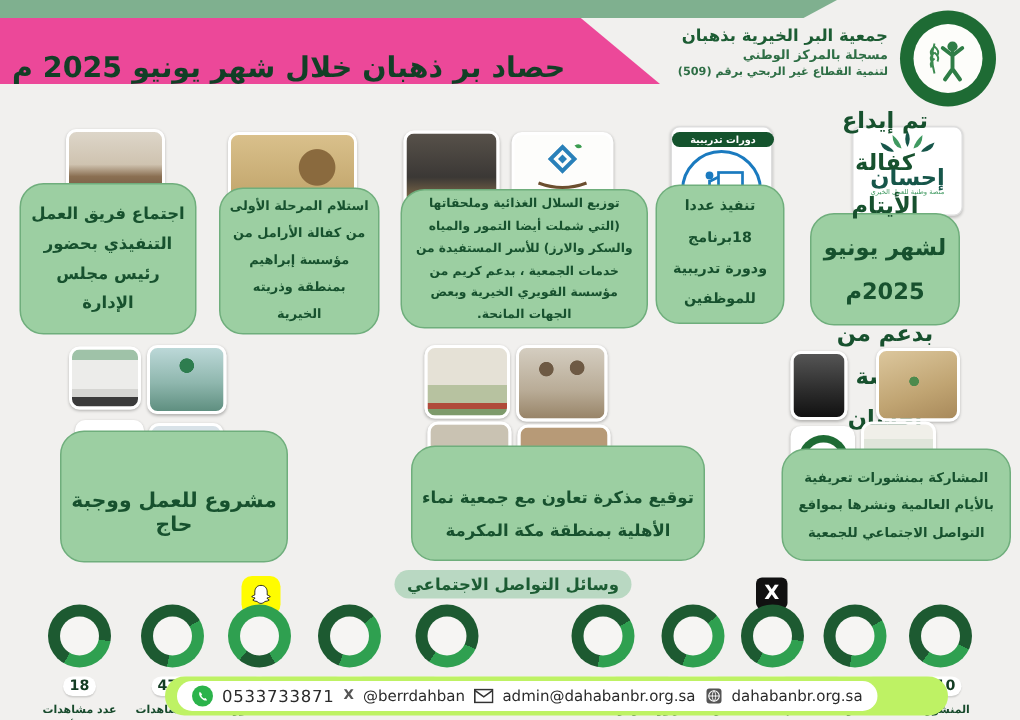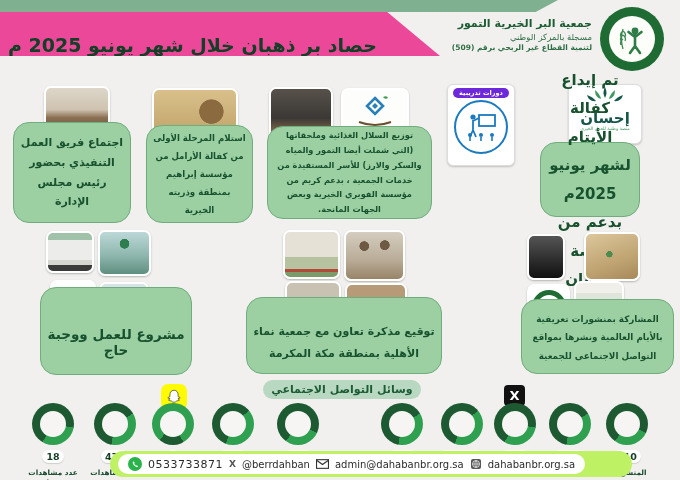--- a/index.html
+++ b/index.html
@@ -6,36 +6,36 @@
   .canvas{position:relative;width:680px;height:480px;background:#f1f0ee;overflow:hidden;
           font-family:"DejaVu Sans",sans-serif;color:#1a5a33;}
   
   .topstrip{position:absolute;left:0;top:0;width:558px;height:12px;background:#7fb08f;
             clip-path:polygon(0 0,100% 0,96% 100%,0 100%);}
   .banner{position:absolute;left:0;top:12px;width:440px;height:44px;background:#ec4899;
           clip-path:polygon(0 0,88% 0,100% 100%,0 100%);display:flex;align-items:flex-end;}
   .title{width:385px;text-align:center;font-size:19px;font-weight:bold;color:#123f26;direction:rtl;}
   .org{position:absolute;right:88px;top:17px;width:180px;text-align:right;direction:rtl;line-height:1.35;}
   .org-name{font-size:11px;font-weight:bold;color:#1c5c33;}
-  .org-sub{font-size:8.5px;color:#2e6e45;font-weight:normal;}
+  .org-sub{font-size:8.5px;color:#2e6e45;font-weight:bold;}
   .org-sub2{font-size:7.5px;color:#2e6e45;font-weight:bold;}
   .logo{position:absolute;right:16px;top:7px;width:64px;height:64px;border-radius:50%;
         background:#1e6b34;display:flex;align-items:center;justify-content:center;}
   .logo-inner{width:46px;height:46px;border-radius:50%;background:#fdfdfa;display:flex;align-items:center;justify-content:center;}
   
   .card{position:absolute;background:#9ccfa2;border:1.5px solid #6fae7c;border-radius:16px;
         direction:rtl;display:flex;align-items:center;justify-content:center;text-align:center;
         font-weight:bold;color:#17512e;padding:6px;box-sizing:border-box;}
   .cA{left:13px;top:122px;width:118px;height:101px;font-size:11px;line-height:1.8;}
   .cB{left:146px;top:125px;width:107px;height:98px;font-size:8.6px;line-height:2.1;}
   .cC{left:267px;top:126px;width:165px;height:93px;font-size:8.2px;line-height:1.8;}
   .cD{left:437px;top:123px;width:86px;height:93px;font-size:9.5px;line-height:2.2;}
   .cE{left:540px;top:142px;width:100px;height:75px;font-size:15px;line-height:1.9;}
   .cF{left:40px;top:287px;width:152px;height:88px;font-size:13.5px;align-items:flex-end;padding-bottom:16px;}
-  .cG{left:246px;top:297px;width:196px;height:77px;font-size:11px;line-height:2;align-items:flex-end;padding-bottom:8px;}
+  .cG{left:274px;top:297px;width:196px;height:77px;font-size:11px;line-height:2;align-items:flex-end;padding-bottom:8px;}
   .cH{left:521px;top:299px;width:153px;height:75px;font-size:8.8px;line-height:2.1;align-items:flex-end;padding-bottom:8px;}
   
   .ph{position:absolute;border-radius:7px;border:2px solid #fff;box-shadow:0 1px 2px rgba(0,0,0,.25);box-sizing:border-box;}
   .phA{left:44px;top:86px;width:66px;height:58px;background:linear-gradient(180deg,#ddd6c9 0%,#cfc3b0 40%,#8a6f52 55%,#6e573f 78%,#54432f 100%);}
   .phB{left:152px;top:88px;width:86px;height:58px;background:
        radial-gradient(circle at 70% 40%,#8a6a3e 0 18%,transparent 19%),
        linear-gradient(180deg,#d9c08b 0%,#c4a86f 70%,#3f6e52 86%,#2c523c 100%);}
   .phC{left:269px;top:87px;width:64px;height:57px;background:linear-gradient(180deg,#57514a 0%,#3b3835 55%,#7a6648 80%,#95825f 100%);}
   .phLogo{left:341px;top:88px;width:68px;height:48px;background:#fdfdfb;display:flex;align-items:center;justify-content:center;}
   .truck{left:46px;top:231px;width:48px;height:42px;background:linear-gradient(180deg,#9fc2a8 0 18%,#ececea 18% 70%,#d5d5d2 70% 84%,#3a3a3a 84% 100%);}
@@ -49,21 +49,21 @@
   .majlis{left:345px;top:283px;width:62px;height:50px;background:linear-gradient(180deg,#b79a77 0 30%,#8a5f3f 30% 75%,#5f7d52 75% 100%);}
   .poster{left:527px;top:234px;width:38px;height:46px;background:linear-gradient(180deg,#555 0%,#2b2b2b 60%,#111 100%);}
   .earth{left:584px;top:232px;width:56px;height:49px;background:radial-gradient(circle at 45% 45%,#4d8a4d 0 8%,transparent 9%),linear-gradient(160deg,#dcc79d 0%,#c0a472 60%,#a8895a 100%);}
   .logopost{left:527px;top:284px;width:43px;height:46px;background:#fff;display:flex;align-items:center;justify-content:center;}
   .handpost{left:574px;top:281px;width:50px;height:49px;background:radial-gradient(circle at 35% 55%,#7d6f62 0 16%,transparent 17%),linear-gradient(180deg,#f0efe9 0 22%,#dfe5da 22% 100%);}
   .minilogo{width:34px;height:34px;border-radius:50%;background:#1e6b34;display:flex;align-items:center;justify-content:center;}
   .minilogo-in{width:24px;height:24px;border-radius:50%;background:#fff;display:flex;align-items:center;justify-content:center;}
   
   .img-training{position:absolute;left:447px;top:84px;width:66px;height:80px;background:#fff;border:1px solid #ddd;
                 border-radius:6px;box-shadow:0 1px 2px rgba(0,0,0,.2);text-align:center;}
-  .t-badge{margin:3px auto 2px;width:56px;background:#6d28d9;color:#fff;font-size:6.5px;font-weight:bold;
+  .t-badge{margin:3px auto 2px;width:68px;background:#14532d;color:#fff;font-size:6.5px;font-weight:bold;
            border-radius:6px;padding:1px 0;direction:rtl;}
   .t-circ{width:50px;height:50px;margin:2px auto;border:2.5px solid #1a7abf;border-radius:50%;
           display:flex;align-items:center;justify-content:center;}
   
   .img-ehsan{position:absolute;left:568px;top:84px;width:72px;height:58px;background:#fff;border:1px solid #ddd;
              border-radius:6px;box-shadow:0 1px 2px rgba(0,0,0,.2);text-align:center;}
   .eh-word{font-size:15px;font-weight:bold;color:#16564a;direction:rtl;line-height:1;}
   .eh-sub{font-size:4.5px;color:#3f9960;direction:rtl;}
   
   .soc-pill{position:absolute;left:263px;top:380px;width:158px;height:19px;background:#b9d8c2;border-radius:10px;
@@ -96,21 +96,21 @@
 </head>
 <body>
 
 <div class="canvas">
 
   <div class="topstrip"></div>
   <div class="banner">
     <div class="title" dir="rtl">حصاد بر ذهبان خلال شهر يونيو 2025 م</div>
   </div>
   <div class="org">
-    <div class="org-name">جمعية البر الخيرية التمور</div>
+    <div class="org-name">جمعية البر الخيرية بذهبان</div>
     <div class="org-sub">مسجلة بالمركز الوطني</div>
     <div class="org-sub2">لتنمية القطاع غير الربحي برقم (509)</div>
   </div>
   <div class="logo">
     <div class="logo-inner">
       <svg width="34" height="34" viewBox="0 0 34 34">
         <circle cx="20" cy="9" r="3.4" fill="#2e7d46"></circle>
         <path d="M20 13 L20 24 M20 15 L13.5 10 M20 15 L26.5 10 M20 24 L15 31 M20 24 L25 31" stroke="#2e7d46" stroke-width="2.6" fill="none" stroke-linecap="round"></path>
         <path d="M8 7 C6 13 6 20 8 27 M8 9 C5.5 11 5 13 6 15 M8 13 C5.5 15 5 17 6 19 M8 17 C5.5 19 5 21 6 23 M8 9 C10.5 11 11 13 10 15 M8 13 C10.5 15 11 17 10 19" stroke="#3c8a50" stroke-width="1.3" fill="none"></path>
       </svg>
@@ -155,20 +155,23 @@
   </div>
 
   <div class="card cA">
     <span>اجتماع فريق العمل التنفيذي بحضور رئيس مجلس الإدارة</span>
     </div>
   <div class="card cB">
     <span>استلام المرحلة الأولى من كفالة الأرامل من مؤسسة إبراهيم بمنطقة وذريته الخيرية</span>
     </div>
   <div class="card cC">
     <span>توزيع السلال الغذائية وملحقاتها (التي شملت أيضا التمور والمياه والسكر والارز) للأسر المستفيدة من خدمات الجمعية ، بدعم كريم من مؤسسة الفويري الخيرية وبعض الجهات المانحة.</span>
+    </div>
+  <div class="card cD">
+    <span>تنفيذ عددا 18برنامج ودورة تدريبية للموظفين</span>
     </div>
   <div class="card cE">
     <span>تم إيداع كفالة الأيتام لشهر يونيو 2025م بدعم من منصة إحسان</span>
     </div>
 
   <div class="ph truck"></div>
   <div class="ph grp"></div>
   <div class="ph diagram"></div>
   <div class="ph crates"></div>
   <div class="ph signing"></div>

